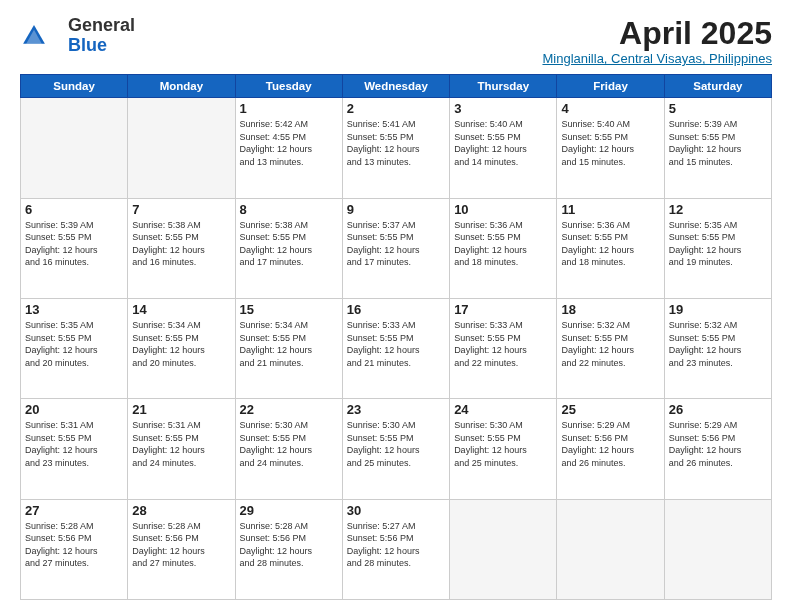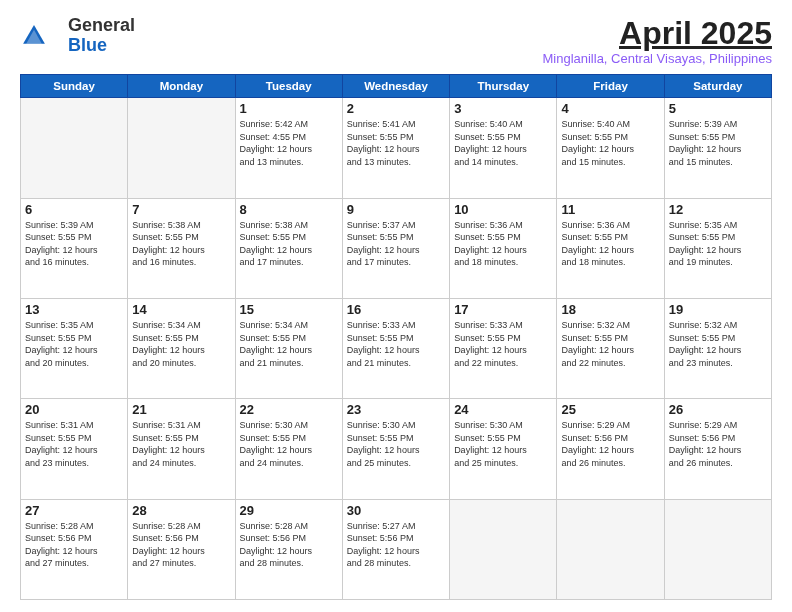--- a/index.html
+++ b/index.html
@@ -40,25 +40,25 @@
       height: 28px;
     }
     .title-block {
       text-align: right;
     }
     .month-title {
       font-size: 32px;
       font-weight: bold;
       color: #222;
       line-height: 1.1;
-      text-decoration: underline;
     }
     .location {
       font-size: 13px;
-      color: #8b5cf6;
+      color: #0369a1;
+      text-decoration: underline;
     }
     .calendar {
       flex: 1;
       border: 1px solid #ccc;
       border-collapse: collapse;
       width: 100%;
       table-layout: fixed;
     }
     .calendar th {
       background: #1565c0;

